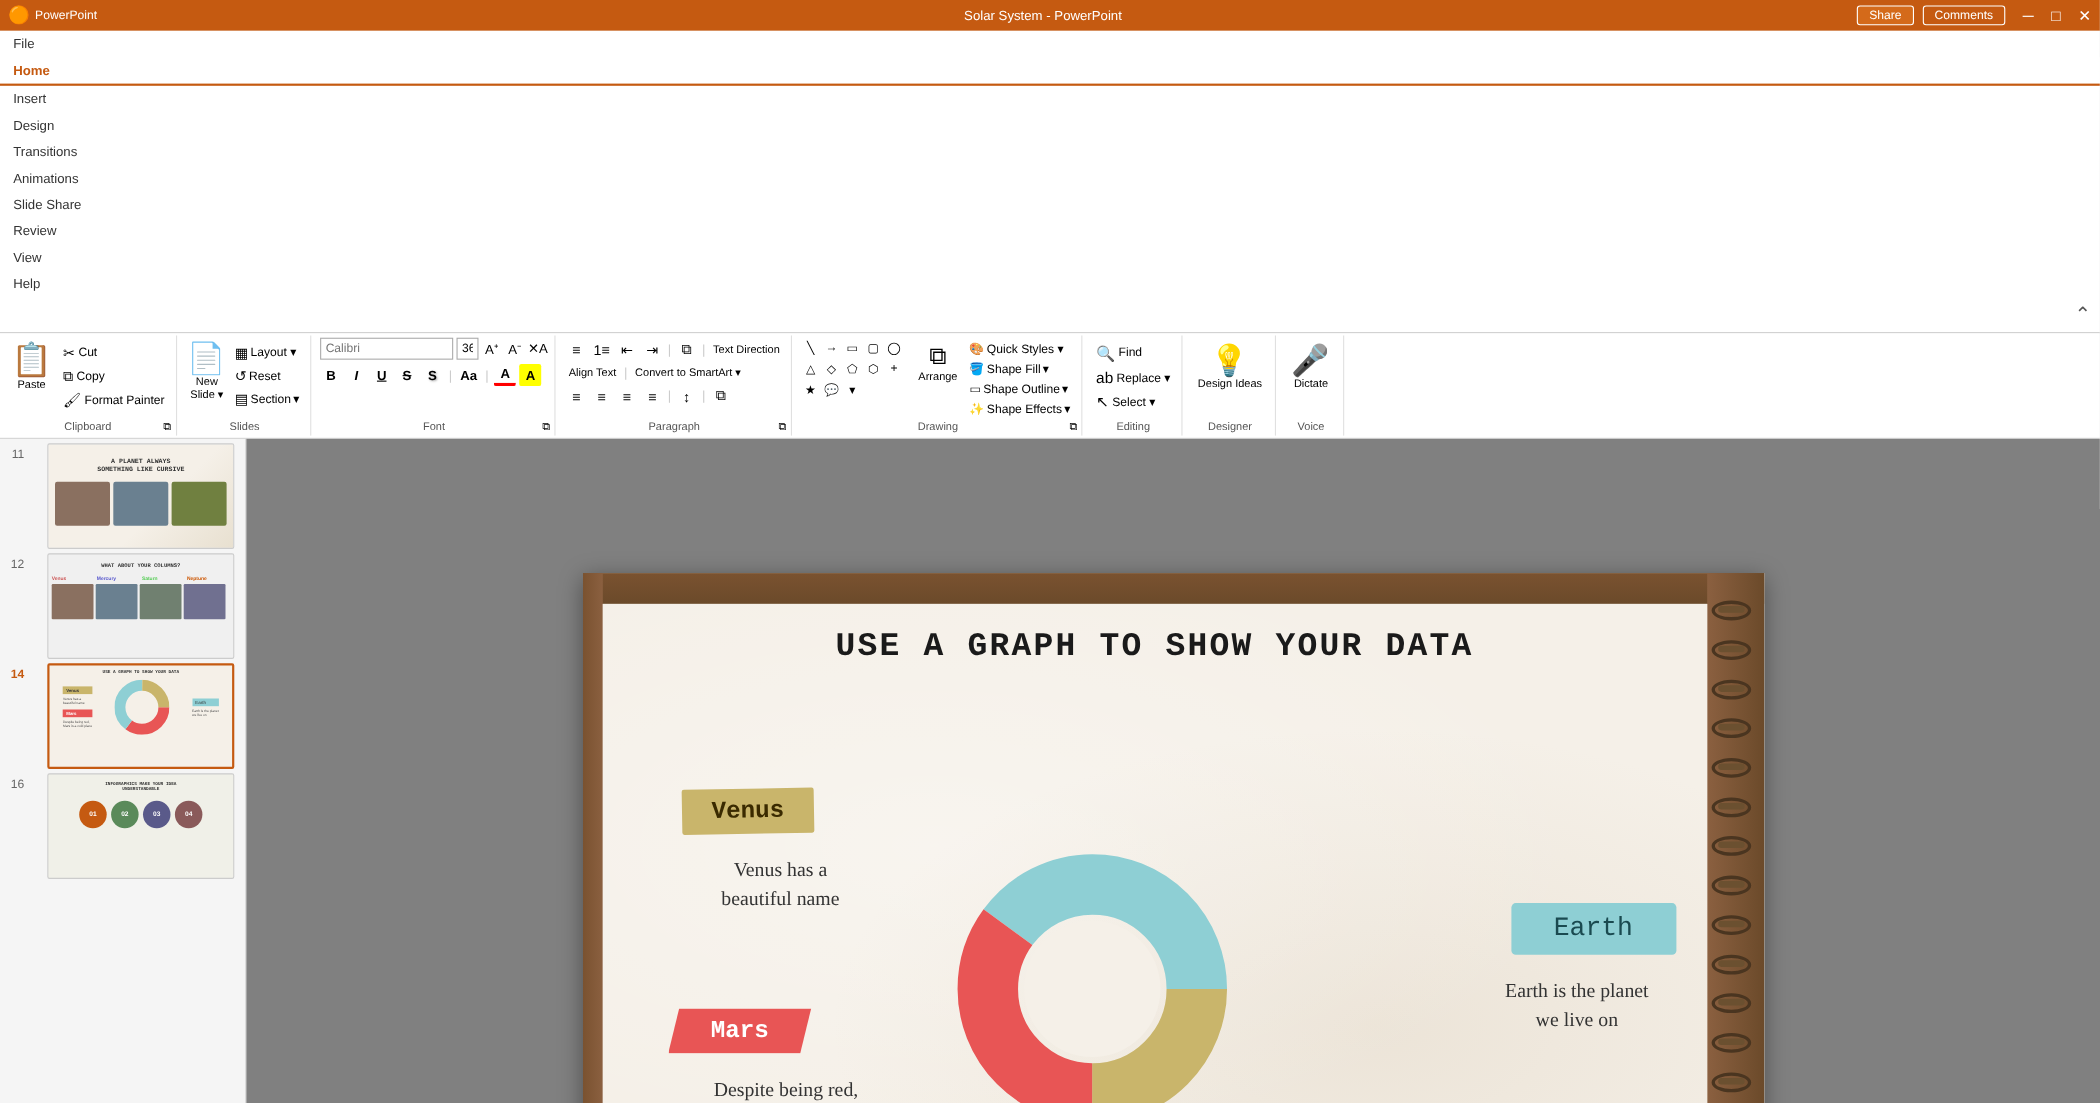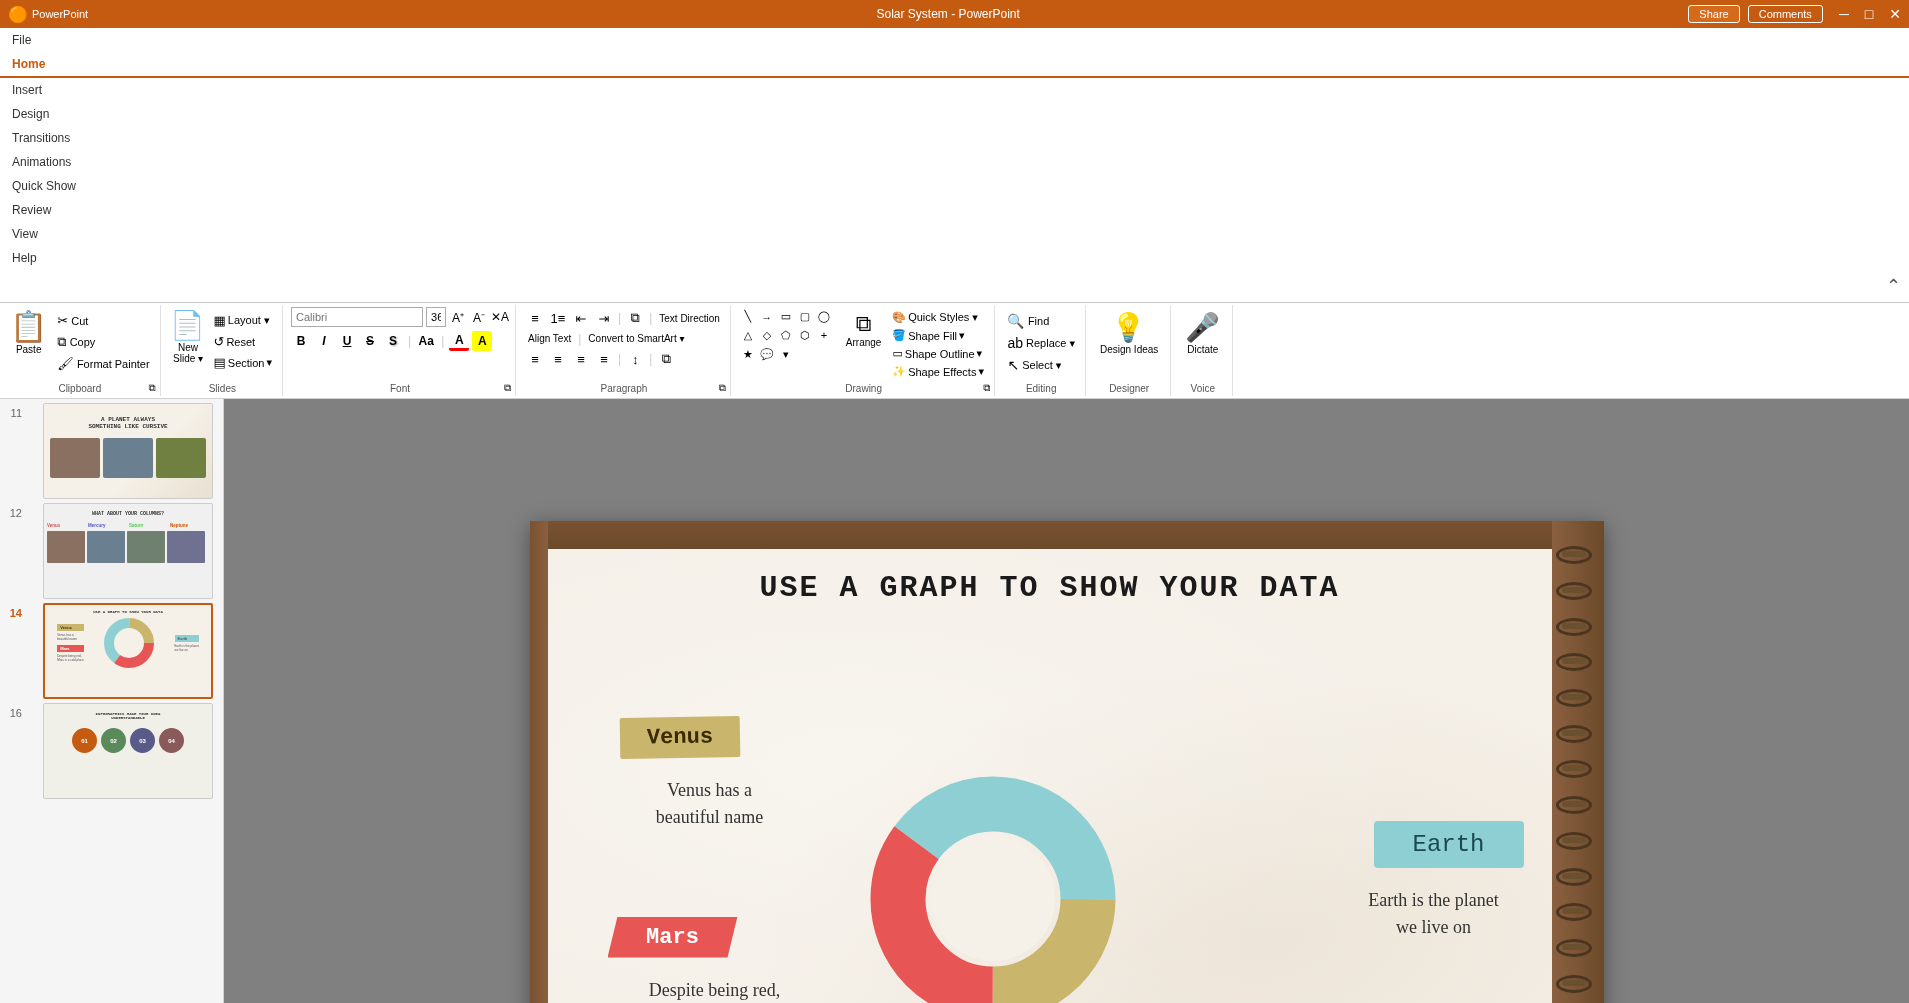--- a/index.html
+++ b/index.html
@@ -94,21 +94,21 @@
   </div>
 </div>
 
 <div class="ribbon-tabs">
   <span class="ribbon-tab">File</span>
   <span class="ribbon-tab active">Home</span>
   <span class="ribbon-tab">Insert</span>
   <span class="ribbon-tab">Design</span>
   <span class="ribbon-tab">Transitions</span>
   <span class="ribbon-tab">Animations</span>
-  <span class="ribbon-tab">Quick Show</span>
+  <span class="ribbon-tab">Slide Share</span>
   <span class="ribbon-tab">Review</span>
   <span class="ribbon-tab">View</span>
   <span class="ribbon-tab">Help</span>
   <span style="margin-left:auto; padding:5px 8px; font-size:18px; color:#555; cursor:pointer;">⌃</span>
 </div>
 
 <div class="ribbon-body" style="background:#fff; border-bottom:1px solid #d0d0d0; display:flex; min-height:88px; align-items:stretch; padding:2px 0;">
 
   <div class="ribbon-group" style="min-width:80px; padding:2px 6px 16px 6px; position:relative; border-right:1px solid #e0e0e0;">
     <div style="display:flex; gap:2px; align-items:flex-start; flex:1;">
@@ -147,21 +147,21 @@
         <div class="dropdown-btn"><span style="font-size:13px;">↺</span> Reset</div>
         <div class="dropdown-btn"><span style="font-size:13px;">▤</span> <span>Section</span> ▾</div>
       </div>
     </div>
     <span class="ribbon-group-label">Slides</span>
   </div>
 
   <div class="ribbon-group" style="padding:2px 6px 16px 6px; position:relative; border-right:1px solid #e0e0e0; min-width:200px;">
     <div style="flex:1; display:flex; flex-direction:column; gap:2px; padding-bottom:2px;">
       <div class="font-row">
-        <input class="font-input" type="text" placeholder="Calibri" style="width: 132px;" value="">
+        <input class="font-input" type="text" placeholder="Calibri" style="width: 121px;" value="">
         <input class="size-input" type="text" style="width: 20px;" value="36">
         <span class="icon-btn" title="Increase Font Size">A⁺</span>
         <span class="icon-btn" title="Decrease Font Size">A⁻</span>
         <span class="icon-btn" title="Clear Formatting">✕A</span>
       </div>
       <div class="font-row">
         <span class="fmt-btn" style="font-weight:bold;">B</span>
         <span class="fmt-btn" style="font-style:italic;">I</span>
         <span class="fmt-btn" style="text-decoration:underline;">U</span>
         <span class="fmt-btn" style="text-decoration:line-through;">S</span>

